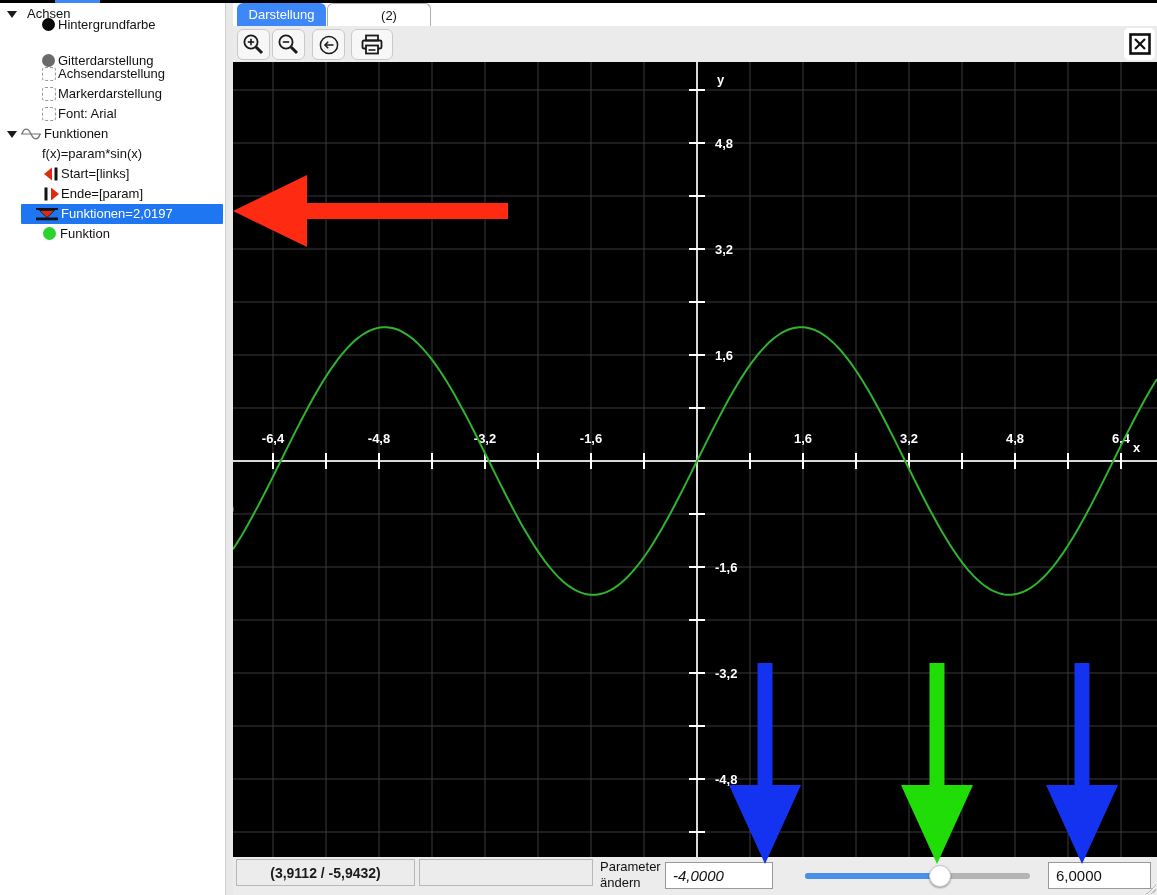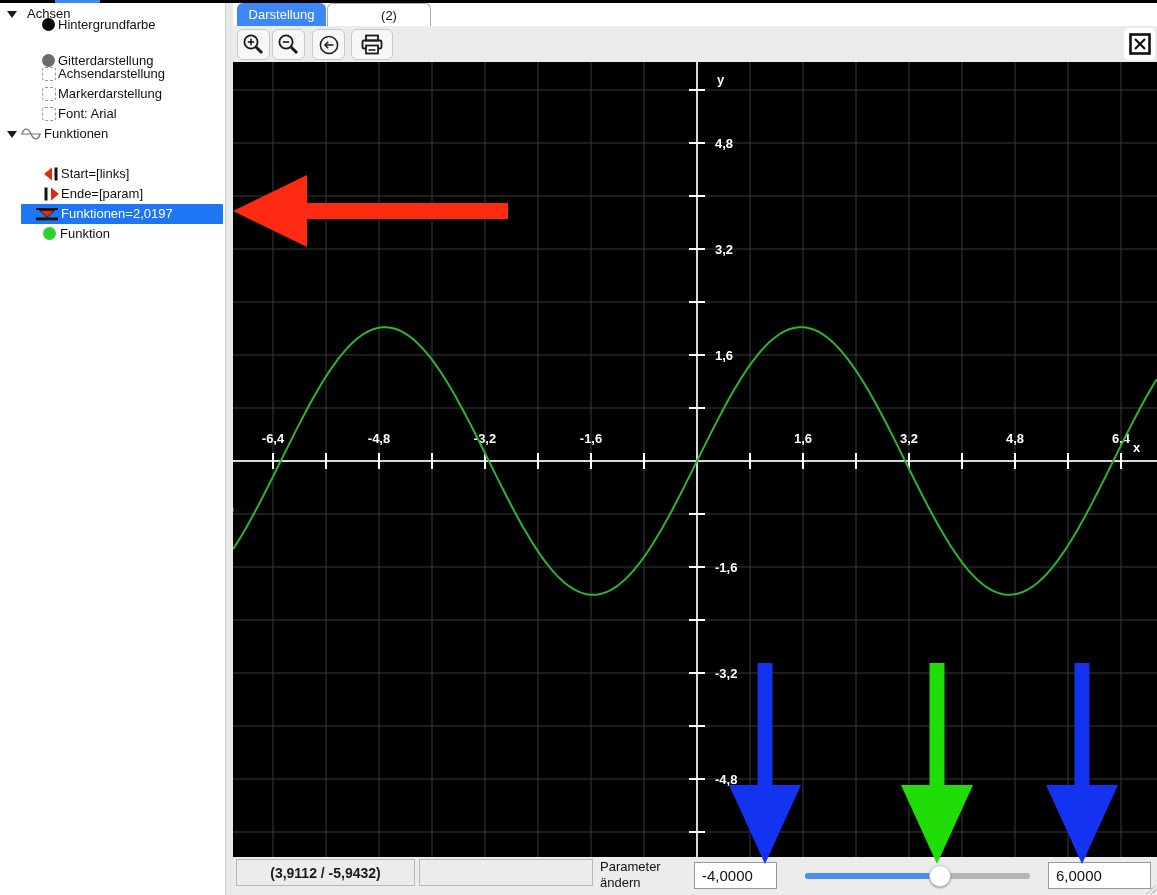--- a/index.html
+++ b/index.html
@@ -41,21 +41,21 @@
                  border-radius:50%;background:#f0f0f0;z-index:5;box-sizing:border-box;}
   
   #bottombar{position:absolute;left:0;top:854px;width:924px;height:38px;background:#ececec;z-index:1;}
   .bb-section{position:absolute;top:2px;height:27px;border:1px solid #b8b8b8;box-sizing:border-box;
               display:flex;align-items:center;justify-content:center;}
   #bb-coords{left:3px;width:179px;font-weight:bold;font-size:14px;color:#1a1a1a;}
   #bb-empty{left:186px;width:174px;}
   #bb-param-label{position:absolute;left:367px;top:2px;line-height:16px;font-size:13px;color:#111;}
   .bb-input{position:absolute;top:5px;height:27px;border:1px solid #999;background:#fff;
             font-family:"Liberation Sans",sans-serif;font-size:15px;padding:0 0 0 7px;box-sizing:border-box;color:#111;}
-  #bb-input-min{left:461px;width:83px;}
+  #bb-input-min{left:432px;width:108px;font-style:italic;}
   #bb-input-max{left:815px;width:103px;}
   #bb-slider{position:absolute;left:572px;top:8px;width:225px;height:22px;}
   #bb-track{position:absolute;left:0;top:8px;width:225px;height:6px;border-radius:3px;background:#b4b4b4;}
   #bb-fill{position:absolute;left:0;top:8px;height:6px;border-radius:3px;}
   #bb-thumb{position:absolute;top:0;width:22px;height:22px;border-radius:50%;background:#fff;
             border:1px solid #c9c9c9;box-sizing:border-box;box-shadow:0 1px 2px rgba(0,0,0,.35);}
   #resize-grip{position:absolute;right:1px;bottom:1px;width:10px;height:10px;
     background:linear-gradient(135deg,transparent 50%,#bbb 50%,#bbb 58%,transparent 58%,transparent 72%,#bbb 72%,#bbb 80%,transparent 80%);}
 </style>
 </head>
@@ -93,20 +93,23 @@
       </div>
       <div class="tree-row" style="top: 121px;">
         <div class="disc" style="left: 7px;"></div>
         <span class="mini-icon" style="left: 21px;">
           <svg width="20" height="14" viewBox="0 0 20 14" style="display:block">
             <line x1="0" y1="7" x2="20" y2="7" stroke="#8a8a8a" stroke-width="1.2"></line>
             <path d="M1,7 C3,0.5 7,0.5 10,7 C13,13.5 17,13.5 19,7" fill="none" stroke="#777" stroke-width="1.4"></path>
           </svg>
         </span>
         <span class="tree-label" style="left: 44px;">Funktionen</span>
+      </div>
+      <div class="tree-row" style="top: 141px;">
+        <span class="tree-label" style="left: 42px;">f(x)=param*sin(x)</span>
       </div>
       <div class="tree-row" style="top: 161px;">
         <span class="mini-icon" style="left: 43px;">
           <svg width="17" height="14" viewBox="0 0 17 14" style="display:block">
             <polygon points="9,0.5 9,13.5 1,7" fill="#e22a12"></polygon>
             <rect x="11.5" y="0.5" width="3" height="13" fill="#111"></rect>
           </svg>
         </span>
         <span class="tree-label" style="left: 61px;">Start=[links]</span>
       </div>

